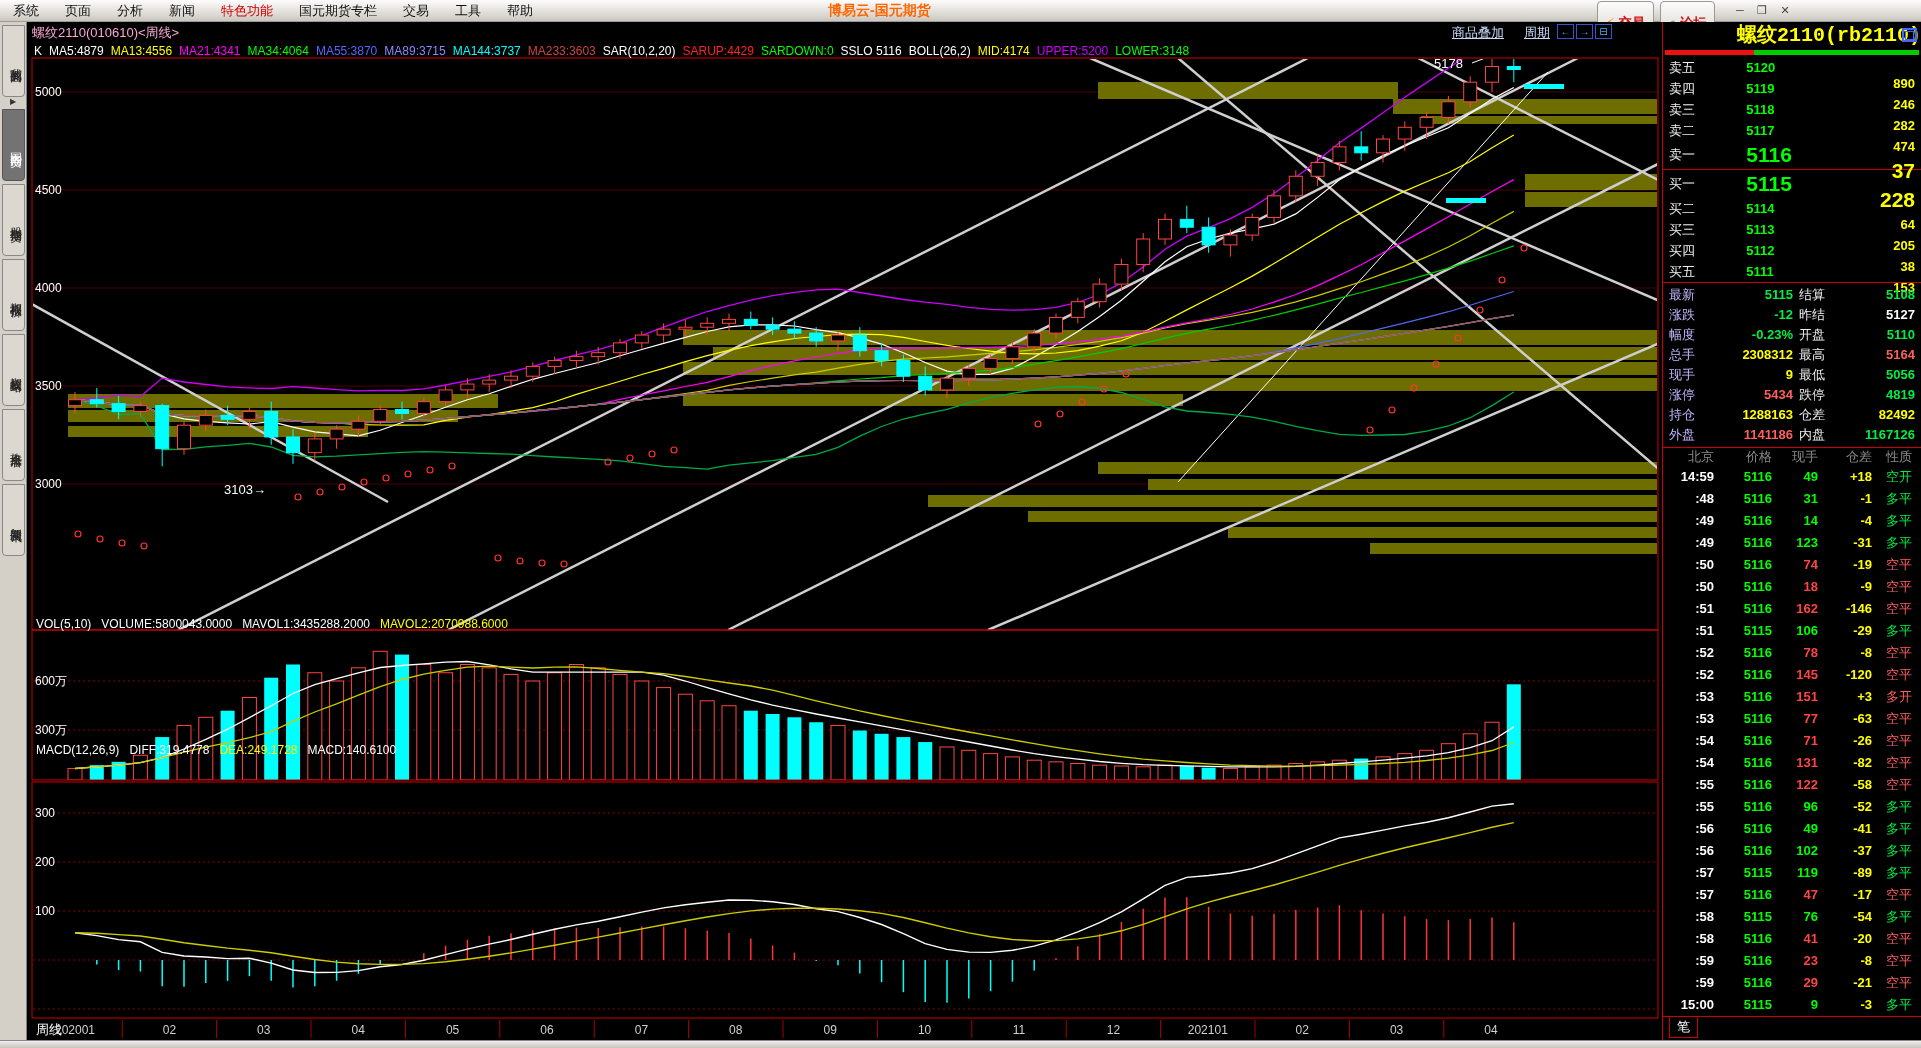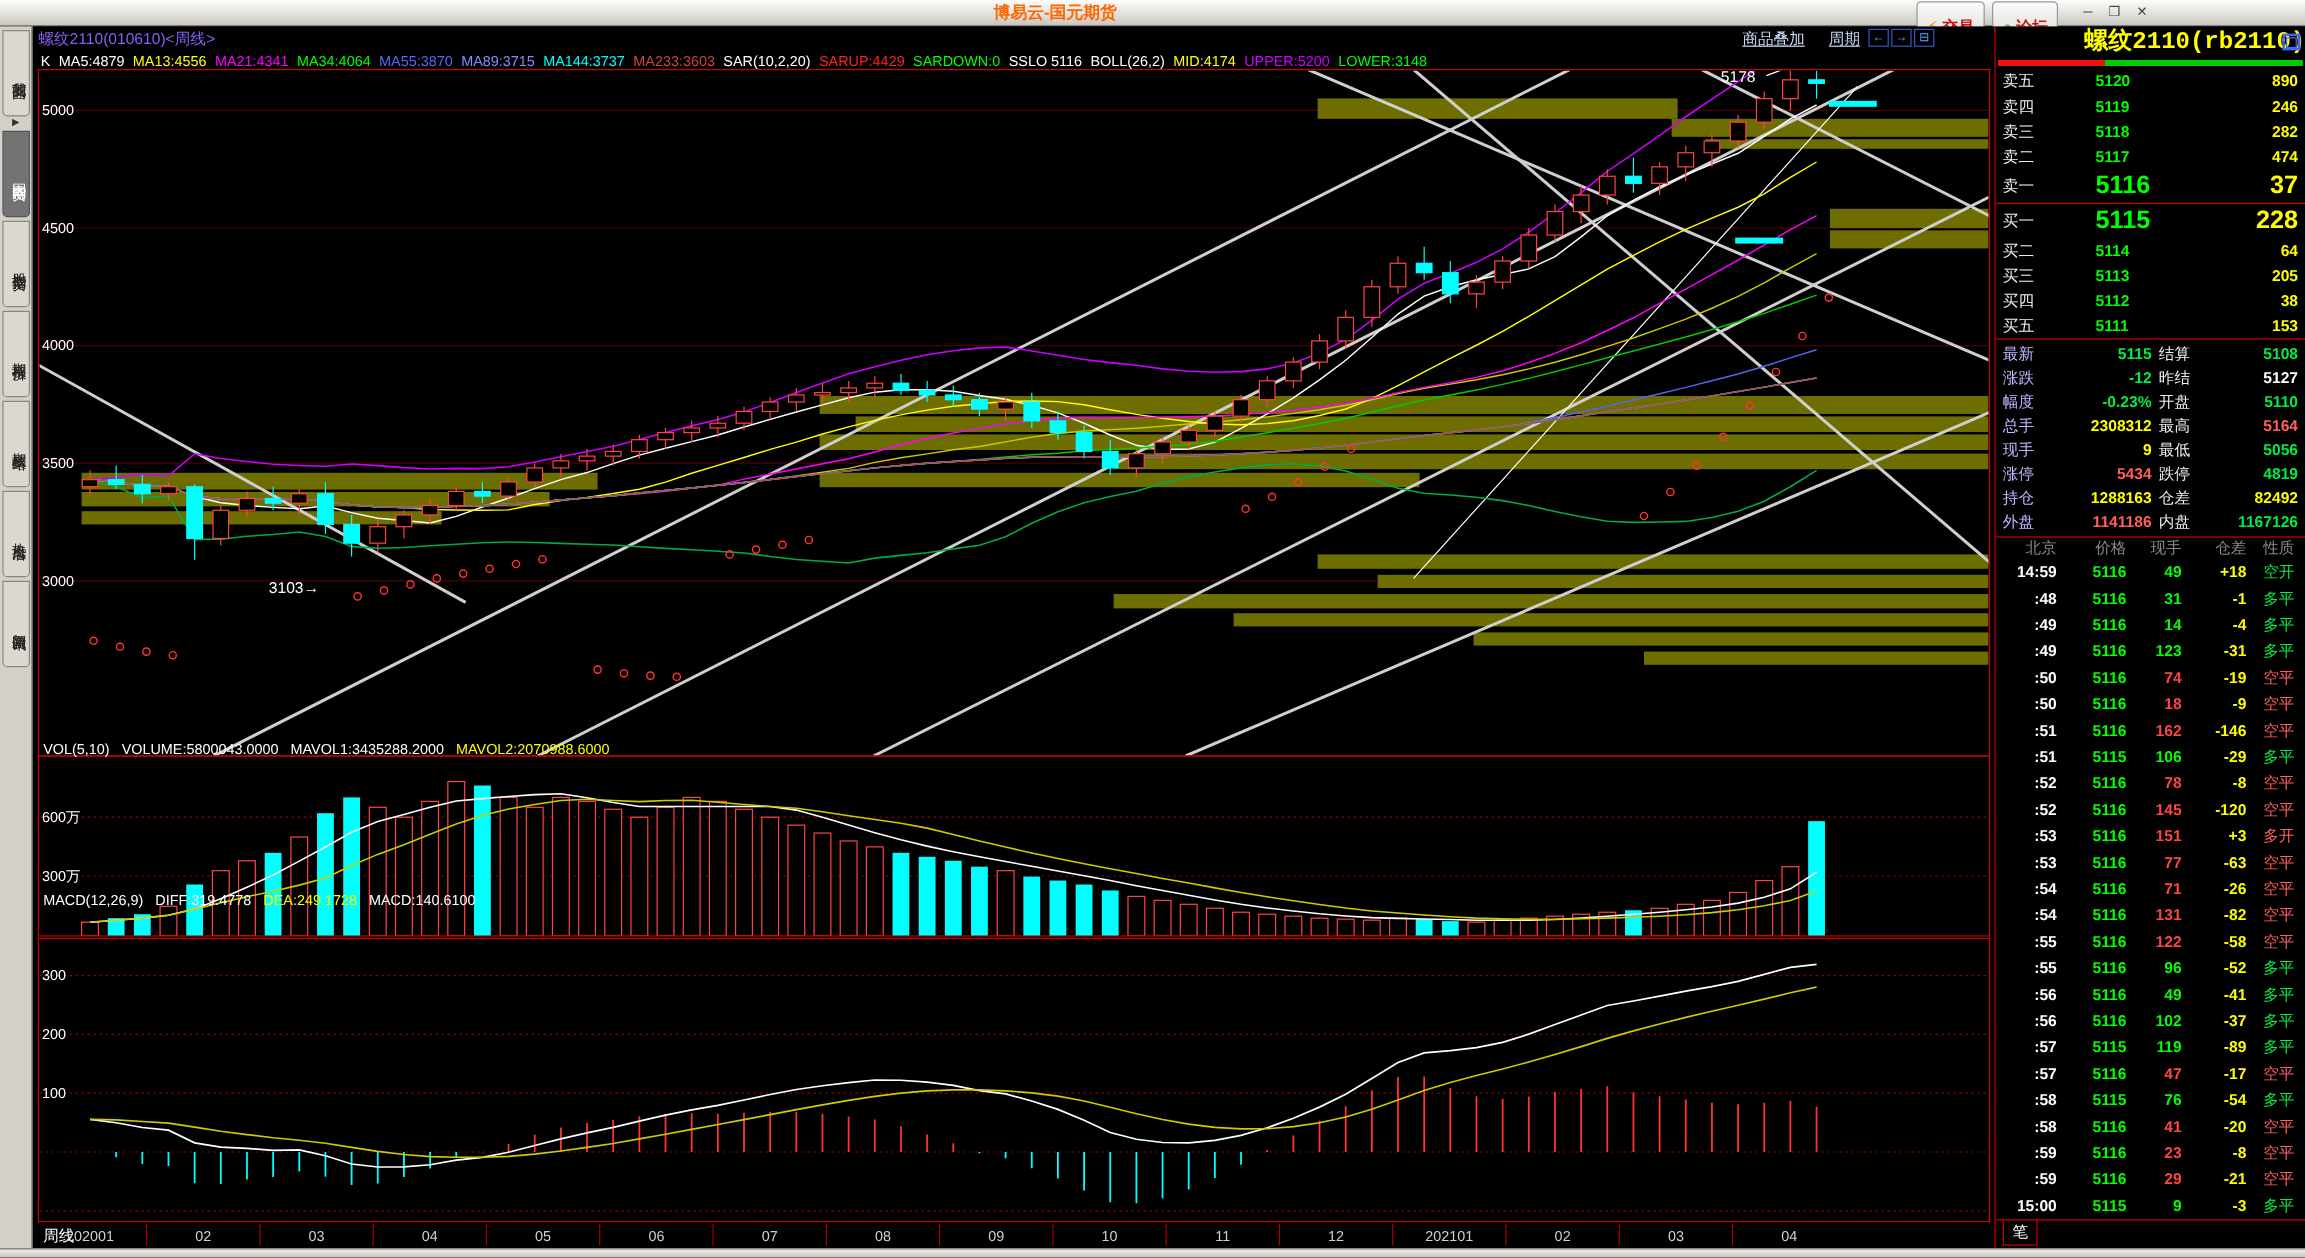--- a/index.html
+++ b/index.html
@@ -19,21 +19,21 @@
     font-size:11px; color:#444; }
   
   #sidebar { position:absolute; left:0; top:22px; width:27px; height:1018px; background:#d4d0c8; border-right:1px solid #808080; }
   .side-tab { width:23px; margin:3px 1px 0 2px; border:1px solid #888; border-radius:0 0 4px 4px;
     background:#dcd8d0; writing-mode:vertical-rl; text-orientation:upright; font-size:12px; color:#222;
     padding:6px 0; text-align:center; letter-spacing:1px; min-height:72px; }
   .side-tab.active { background:#737373; color:#fff; border-color:#555; }
   .side-arrow { display:block; text-align:center; font-size:8px; color:#333; }
   
   #toolbar { position:absolute; left:28px; top:22px; width:1634px; height:20px; background:#000; color:#fff; }
-  #instr { position:absolute; left:4px; top:2px; font-size:13px; color:#8b5cf6; }
+  #instr { position:absolute; left:4px; top:2px; font-size:13px; color:#f9a8d4; }
   .tlink { position:absolute; top:2px; font-size:13px; color:#c8d8f8; text-decoration:underline; }
   .tico { position:absolute; top:2px; width:17px; height:15px; border:1px solid #3355cc; color:#55aaff;
     font-size:10px; text-align:center; line-height:13px; }
   
   #chart { position:absolute; left:28px; top:42px; width:1634px; height:998px; background:#000; }
   #legend { position:absolute; left:6px; top:2px; font-size:12px; white-space:nowrap; }
   #legend span { margin-right:7px; }
   #vol-header { position:absolute; left:8px; top:575px; font-size:12px; }
   #vol-header span { margin-right:10px; }
   #macd-header { position:absolute; left:8px; top:701px; font-size:12px; }
@@ -44,21 +44,21 @@
   #q-title { height:28px; text-align:right; font-family:Liberation Mono, monospace;
     font-size:20px; font-weight:bold; color:#ffff00; line-height:28px; position:relative; }
   #q-winicon { position:absolute; right:4px; top:6px; width:15px; height:14px; border:2px solid #4466ff; }
   #q-winicon:after { content:""; position:absolute; left:1px; top:1px; width:7px; height:7px; border:1px solid #4466ff; }
   #ratio { height:7px; display:flex; padding:0 2px; }
   #ratio .rr { background:#ee1111; height:5px; }
   #ratio .gg { background:#00cc00; height:5px; }
   .book-row { display:flex; height:21px; line-height:21px; font-size:13px; padding:0 6px;gap:32px; }
   .book-row .lbl { width:58px; color:#eee; }
   .book-row .prc { width:95px; text-align:left; color:#00ff00; font-weight:bold; }
-  .book-row .vol { width:80px; text-align:right; color:#ffff00; font-weight:bold; }
+  .book-row .vol { width:80px; text-align:right; color:#ffff00; font-weight:bold;margin-top:16px; }
   .book-row.big { height:28px; line-height:28px; }
   .book-row.big .prc { font-size:21px; }
   .book-row.big .vol { font-size:21px; }
   .red-hr { border-top:1px solid #cc0000; }
   #stats { padding:2px 0; }
   .stat-row { display:flex; height:20px; line-height:20px; font-size:13px; padding:0 6px; }
   .stat-row .sl { width:40px; color:#c4b5fd; }
   .stat-row .sv { width:84px; text-align:right; font-weight:bold; }
   .stat-row .sl2 { width:46px; padding-left:6px; color:#eee; }
   .stat-row .sv2 { flex:1; text-align:right; font-weight:bold; }
@@ -75,20 +75,21 @@
   #bi-tab { display:inline-block; margin-left:6px; padding:1px 7px; border:1px solid #cc0000; border-top:none;
     color:#fff; font-size:13px; }
   
   #statusbar { position:absolute; left:0; top:1040px; width:1921px; height:8px;
     background:linear-gradient(#efefef,#c8c4be); border-top:1px solid #888; }
 </style>
 </head>
 <body>
 
 <div id="titlebar">
+  <span id="menu"><span class="menu-item">系统</span><span class="menu-item">页面</span><span class="menu-item">分析</span><span class="menu-item">新闻</span><span class="menu-item hl">特色功能</span><span class="menu-item">国元期货专栏</span><span class="menu-item">交易</span><span class="menu-item">工具</span><span class="menu-item">帮助</span></span>
   <span id="app-title">博易云-国元期货</span>
   <span class="tb-btn" style="left:1597px"><span class="ico">⚡</span> <span>交易</span></span>
   <span class="tb-btn" style="left:1660px"><span class="ico" style="color:#999">●</span> <span>论坛</span></span>
   <span class="winctl" style="left:1731px">─</span>
   <span class="winctl" style="left:1753px">❒</span>
   <span class="winctl" style="left:1776px">✕</span>
 </div>
 
 <div id="sidebar">
     <div class="side-tab">我的页面</div>

